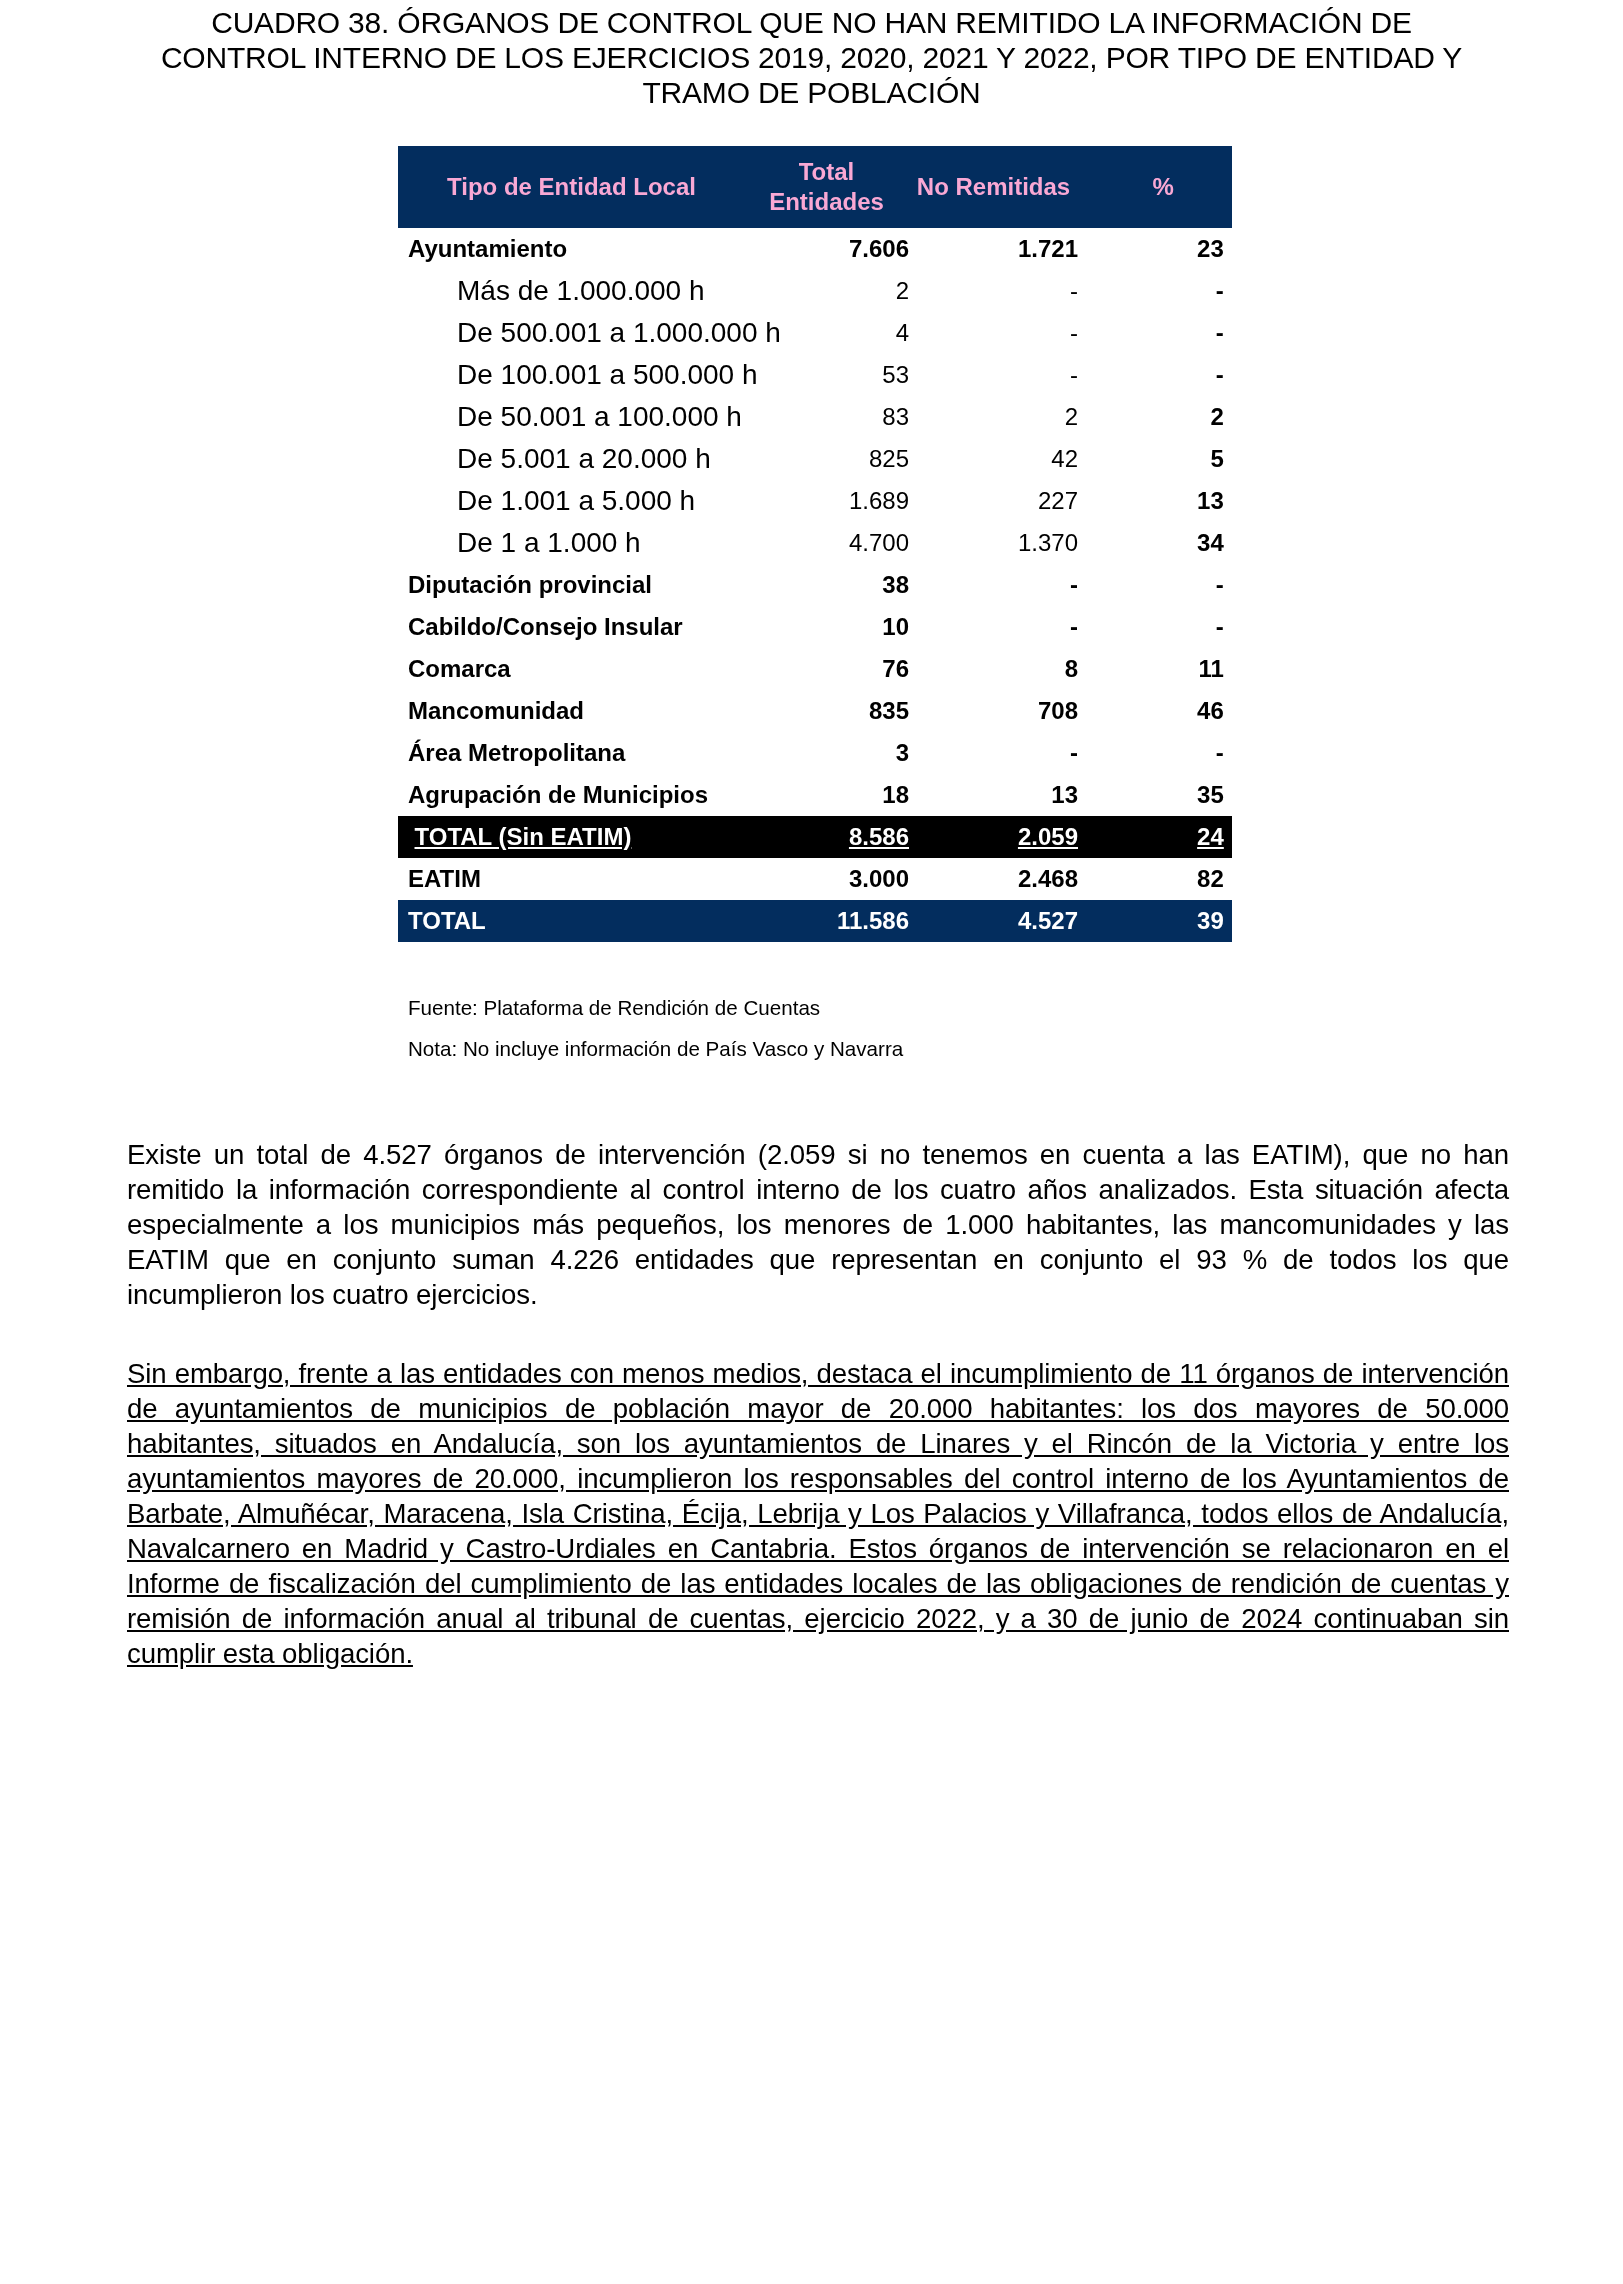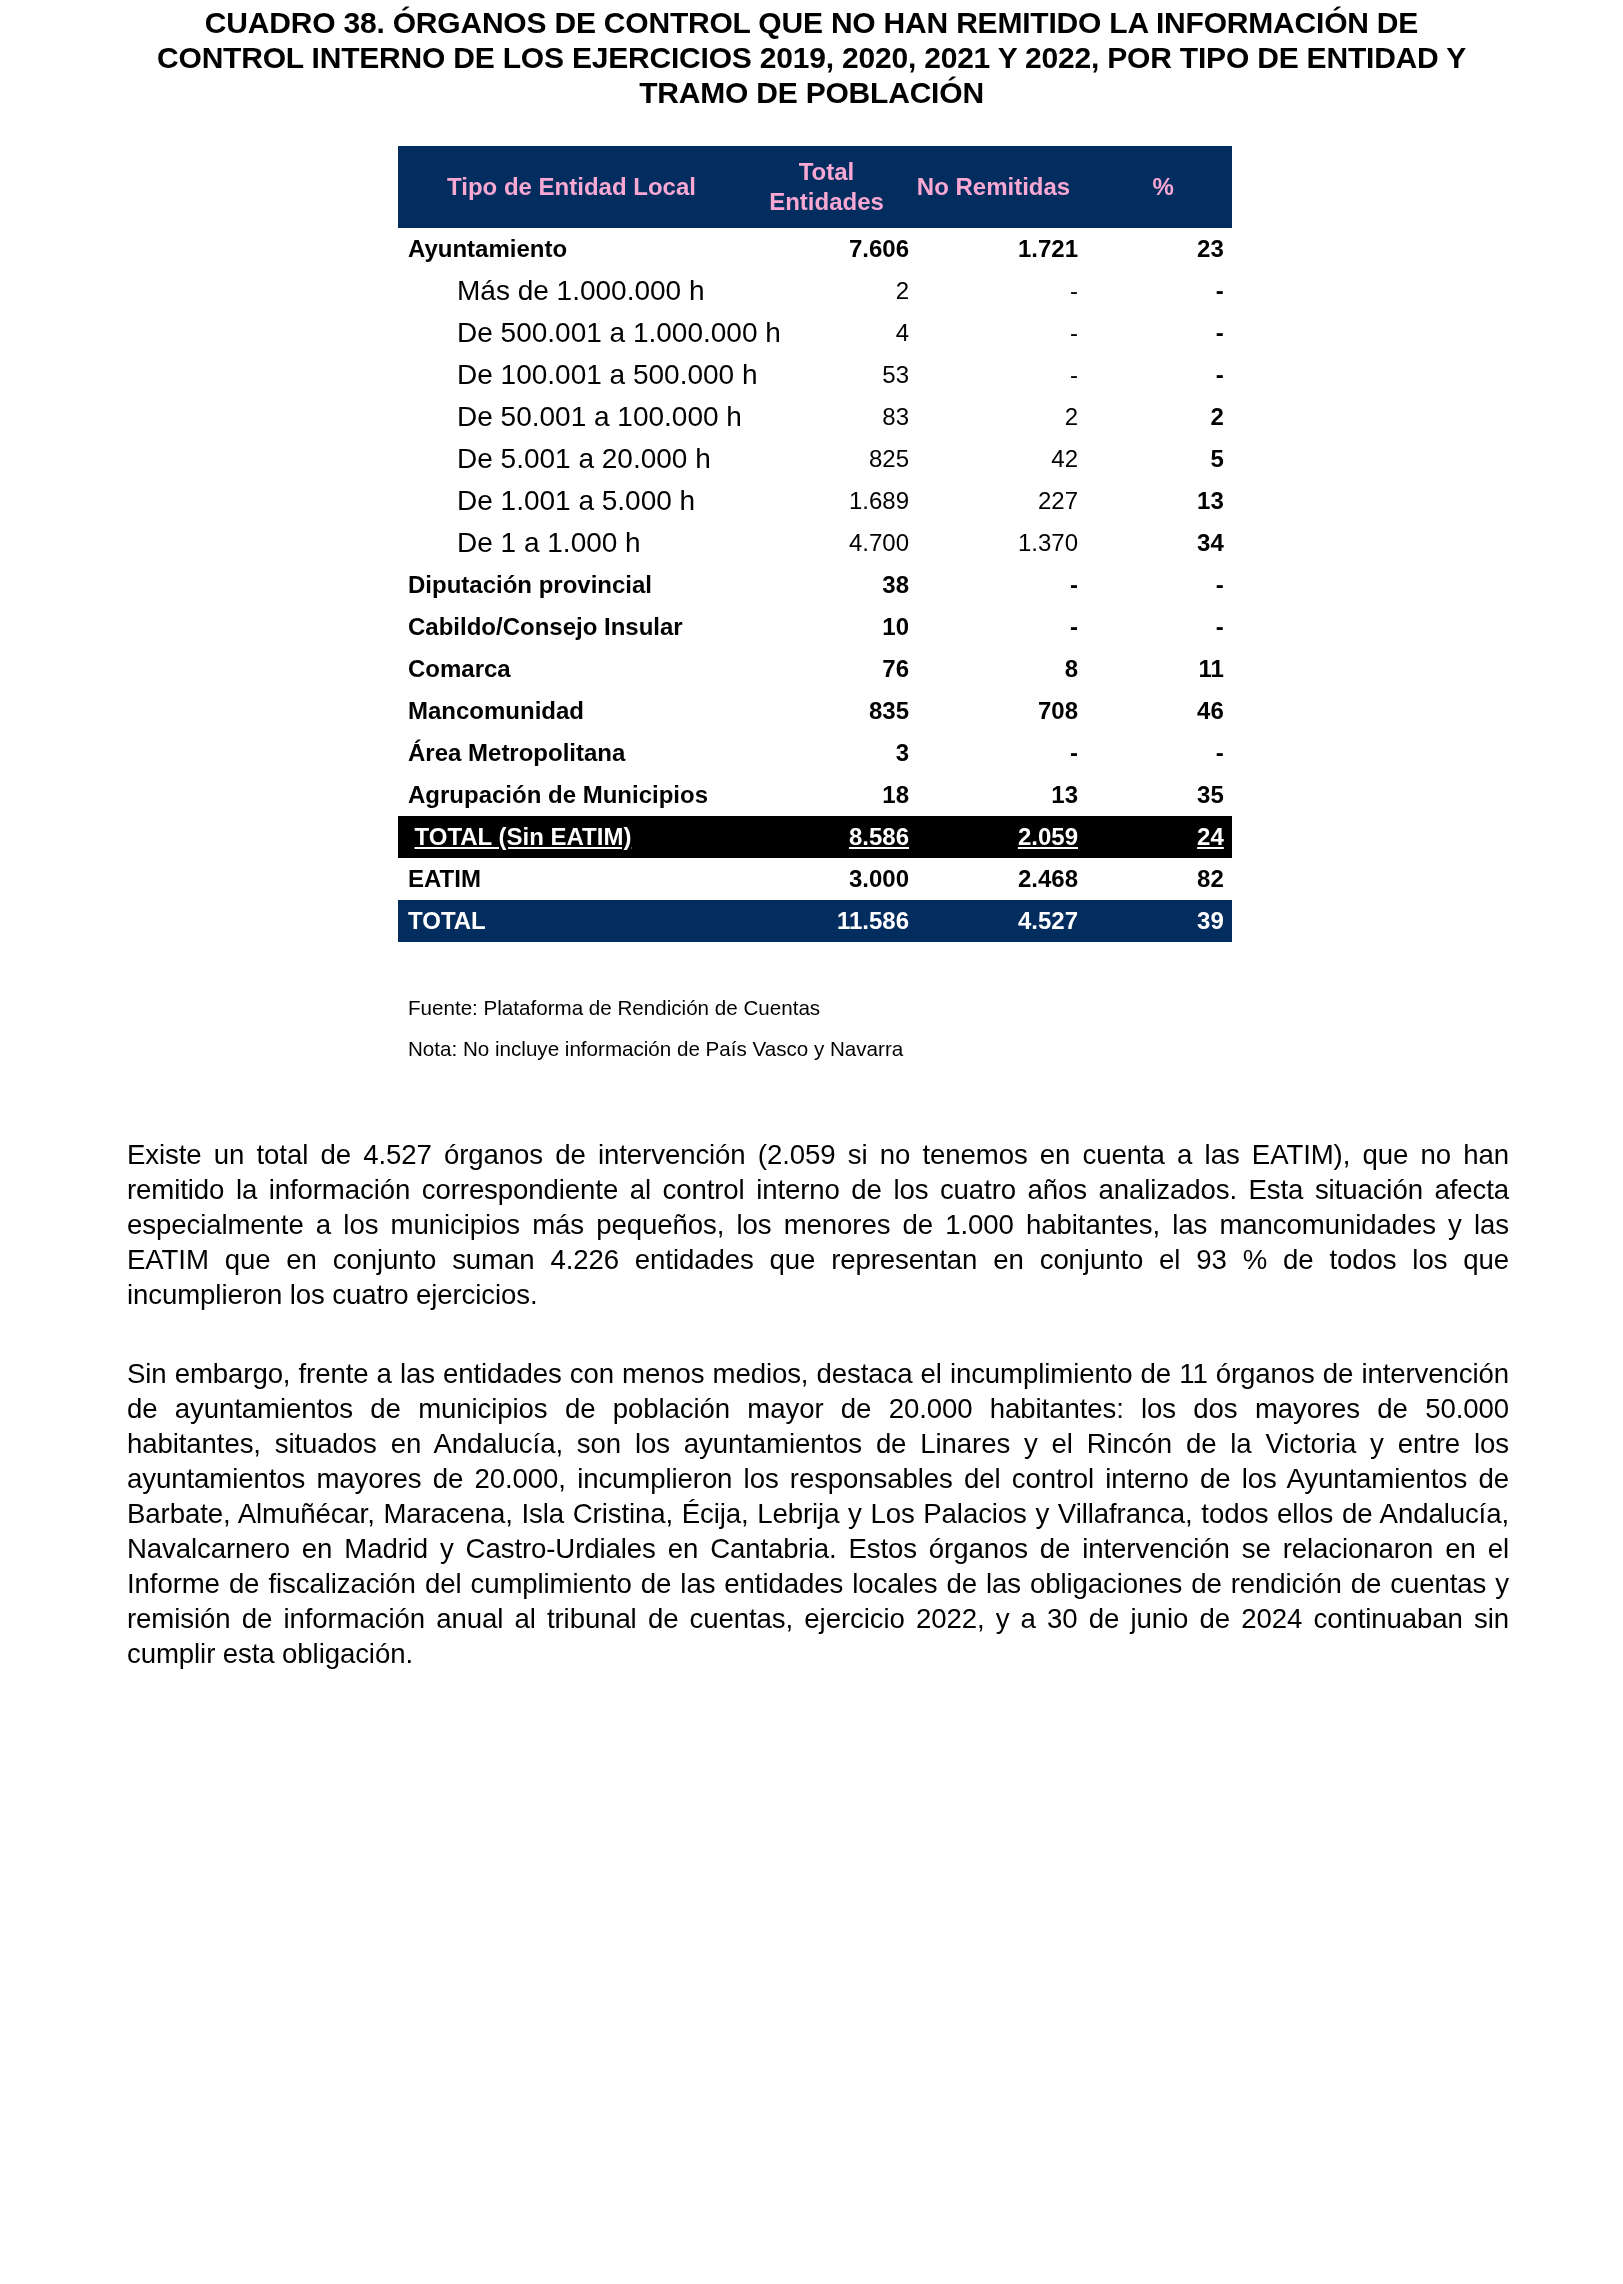--- a/index.html
+++ b/index.html
@@ -14,21 +14,21 @@
       font-family: "Liberation Sans", sans-serif;
       color: #000000;
       overflow: hidden;
     }
     .title {
       position: absolute;
       left: 115px;
       top: 5px;
       width: 1393px;
       text-align: center;
-      font-weight: bold;
+      font-weight: normal;
       font-size: 30px;
       line-height: 35px;
       letter-spacing: -0.2px;
     }
     .title span { display: block; }
 
     .table-wrap {
       position: absolute;
       left: 398px;
       top: 146px;
@@ -90,21 +90,21 @@
     .para {
       position: absolute;
       left: 127px;
       width: 1382px;
       font-size: 27.6px;
       line-height: 35px;
       text-align: justify;
       letter-spacing: -0.1px;
     }
     .p1 { top: 1109px; }
-    .p2 { top: 1328px; }
+    .p2 { top: 1328px; text-decoration: underline; }
   </style>
 </head>
 <body>
 
 <div class="title">
   <span>CUADRO 38.  ÓRGANOS DE CONTROL QUE NO HAN REMITIDO LA INFORMACIÓN DE</span>
   <span>CONTROL INTERNO DE LOS EJERCICIOS 2019, 2020, 2021 Y 2022, POR TIPO DE ENTIDAD Y</span>
   <span>TRAMO DE POBLACIÓN</span>
 </div>
 

